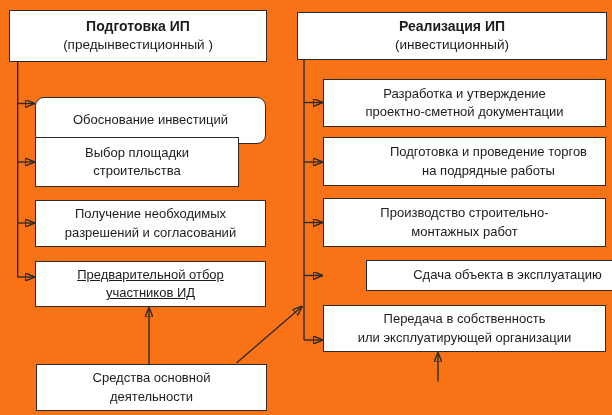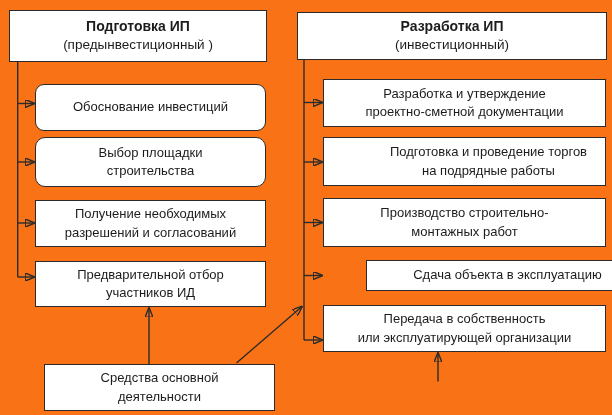--- a/index.html
+++ b/index.html
@@ -35,25 +35,25 @@
     font-weight: bold;
     font-size: 14px;
     line-height: 1.35;
   }
   .hdr-sub {
     font-size: 13.5px;
     line-height: 1.35;
   }
   
   .b-prep-header  { left: 9px;   top: 10px;  width: 258px; height: 52px; }
-  .b-l1           { left: 35px;  top: 84px;  width: 231px; height: 47px; border-radius: 9px; }
-  .b-l2           { left: 35px;  top: 137px; width: 231px; height: 50px; border-radius: 10px; }
+  .b-l1           { left: 35px;  top: 97px;  width: 231px; height: 47px; border-radius: 9px; }
+  .b-l2           { left: 35px;  top: 137px; width: 204px; height: 50px; }
   .b-l3           { left: 35px;  top: 200px; width: 231px; height: 47px; }
-  .b-l4           { left: 35px;  top: 261px; width: 231px; height: 46px; }
-  .b-funds-left   { left: 44px;  top: 364px; width: 231px; height: 47px; }
+  .b-l4           { left: 35px;  top: 261px; width: 231px; height: 46px; text-decoration: underline; }
+  .b-funds-left   { left: 36px;  top: 364px; width: 231px; height: 47px; }
   
   .b-impl-header  { left: 297px; top: 12px;  width: 310px; height: 48px; }
   .b-r1           { left: 323px; top: 79px;  width: 283px; height: 48px; }
   .b-r2           { left: 323px; top: 137px; width: 283px; height: 49px; padding-left: 48px; }
   .b-r3           { left: 323px; top: 198px; width: 283px; height: 49px; }
   .b-r4           { left: 323px; top: 260px; width: 283px; height: 31px; margin-left: 43px; }
   .b-r5           { left: 323px; top: 305px; width: 283px; height: 47px; }
   .b-funds-right  { left: 318px; top: 382px; width: 240px; height: 31px; }
 
   #connectors {
@@ -109,21 +109,21 @@
   <div class="box b-l2">Выбор площадки
 строительства</div>
   <div class="box b-l3">Получение необходимых
 разрешений и согласований</div>
   <div class="box b-l4">Предварительной отбор
 участников ИД</div>
   <div class="box b-funds-left">Средства основной
 деятельности</div>
 
   <div class="box b-impl-header">
-    <div class="hdr-title">Разработка ИП</div>
+    <div class="hdr-title">Реализация ИП</div>
     <div class="hdr-sub">(инвестиционный)</div>
   </div>
 
   <div class="box b-r1">Разработка и утверждение
 проектно-сметной документации</div>
   <div class="box b-r2">Подготовка и проведение торгов
 на подрядные работы</div>
   <div class="box b-r3">Производство строительно-
 монтажных работ</div>
   <div class="box b-r4">Сдача объекта в эксплуатацию</div>

